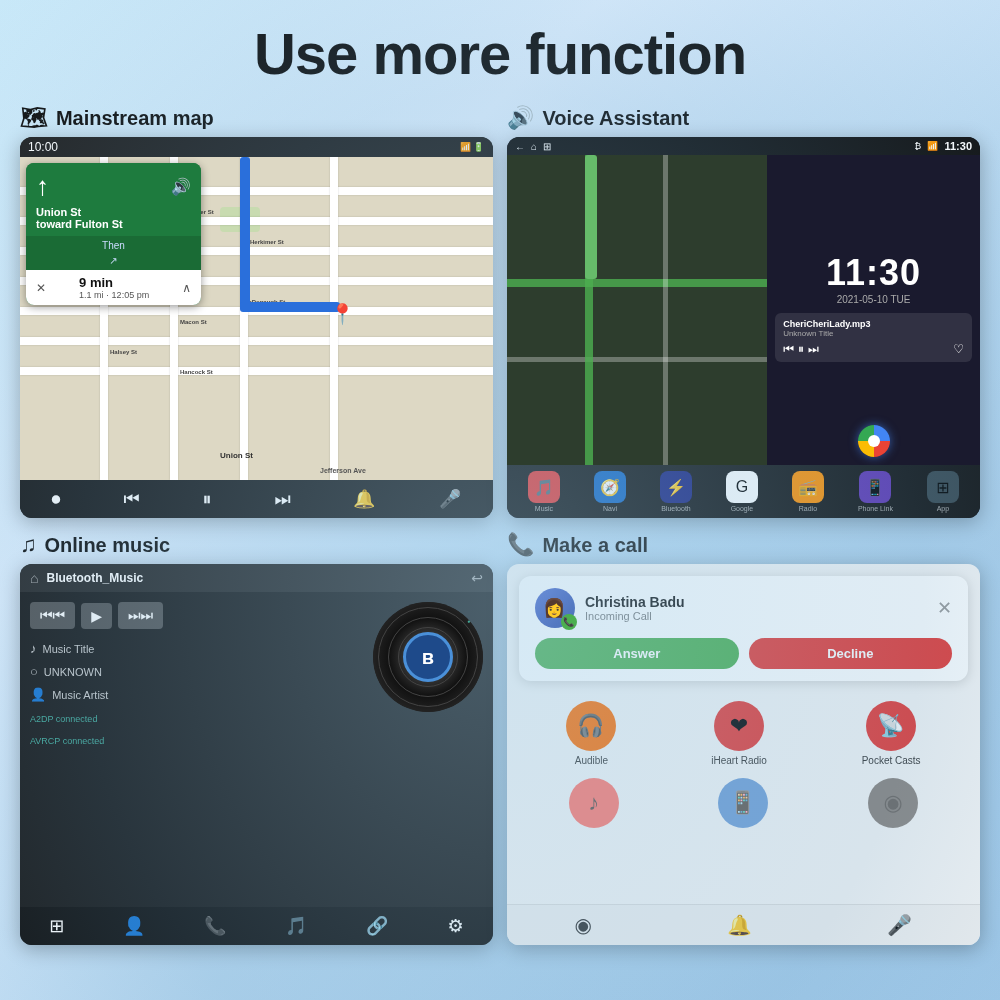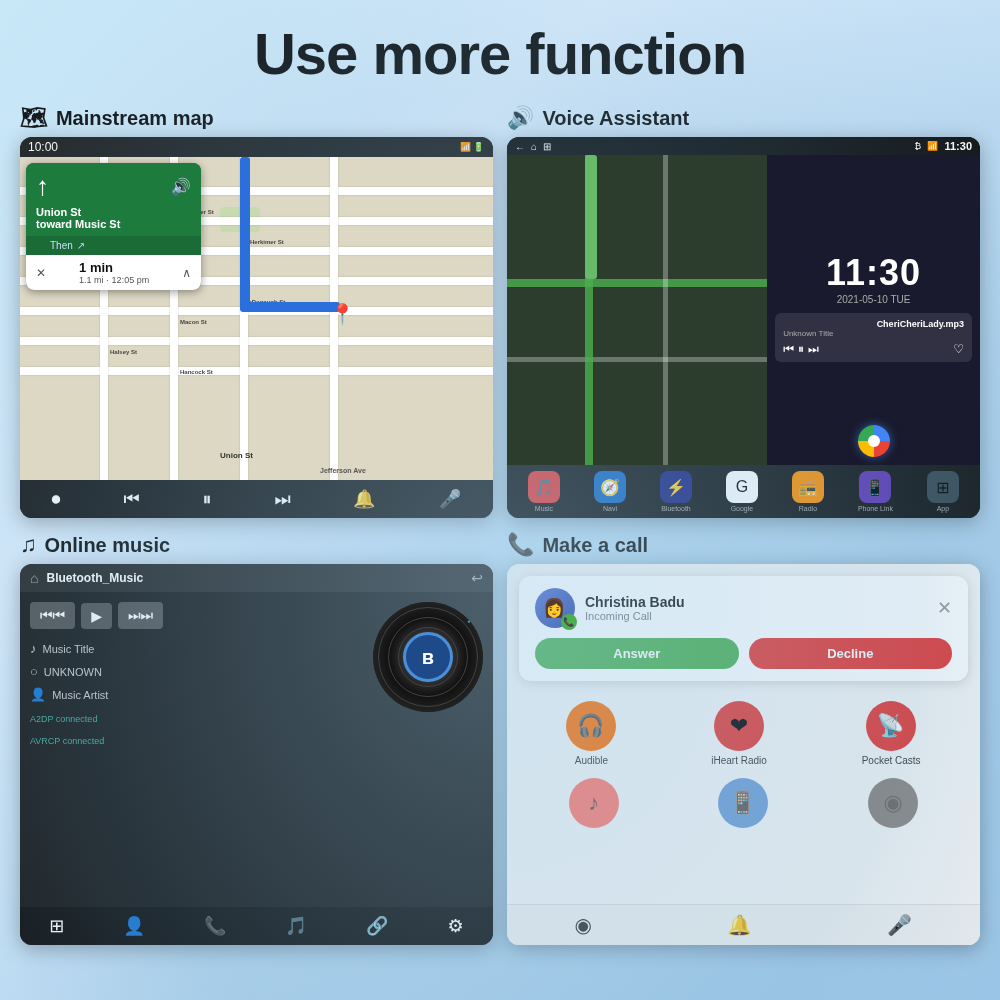--- a/index.html
+++ b/index.html
@@ -122,26 +122,27 @@
 
     .nav-street-info {
       color: #fff;
       font-size: 11px;
       font-weight: bold;
       padding: 0 10px 6px;
     }
 
     .nav-then-row {
       background: #1a6b35;
-      padding: 4px 24px;
+      padding: 4px 0;
       color: #cdf;
       font-size: 10px;
       display: flex;
       align-items: center;
       gap: 4px;
+      flex-direction: column;
     }
 
     .nav-eta-row {
       background: #fff;
       padding: 5px 10px;
       display: flex;
       align-items: center;
       justify-content: space-between;
       font-size: 10px;
     }
@@ -246,21 +247,20 @@
       border-radius: 6px;
       padding: 6px 8px;
       width: 100%;
       margin-bottom: 6px;
     }
 
     .voice-music-title {
       font-size: 9px;
       color: #fff;
       font-weight: bold;
-      text-align: right;
     }
 
     .voice-music-artist {
       font-size: 8px;
       color: #aaa;
     }
 
     .voice-music-controls {
       display: flex;
       gap: 4px;
@@ -739,30 +739,30 @@
               <div class="street-label-small" style="bottom:6px;left:300px;font-size:7px;color:#555;">Jefferson Ave</div>
             </div>
 
             <div class="nav-card">
               <div class="nav-card-top">
                 <div style="color:#fff;font-size:26px;">↑</div>
                 <div style="color:#fff;font-size:16px;">🔊</div>
               </div>
               <div class="nav-street-info">
                 <div>Union St</div>
-                <div>toward Music St</div>
+                <div>toward Fulton St</div>
               </div>
               <div class="nav-then-row">
                 <span>Then</span>
                 <span>↗</span>
               </div>
               <div class="nav-eta-row">
                 <span class="close-x">✕</span>
                 <div>
-                  <div class="nav-eta-time">1 min</div>
+                  <div class="nav-eta-time">9 min</div>
                   <div class="nav-eta-dist">1.1 mi · 12:05 pm</div>
                 </div>
                 <span style="font-size:12px;color:#555;">∧</span>
               </div>
             </div>
           </div>
           <div class="map-bottom-bar">
             <span class="map-bottom-icon">⏺</span>
             <span class="map-bottom-icon">⏮</span>
             <span class="map-bottom-icon">⏸</span>

